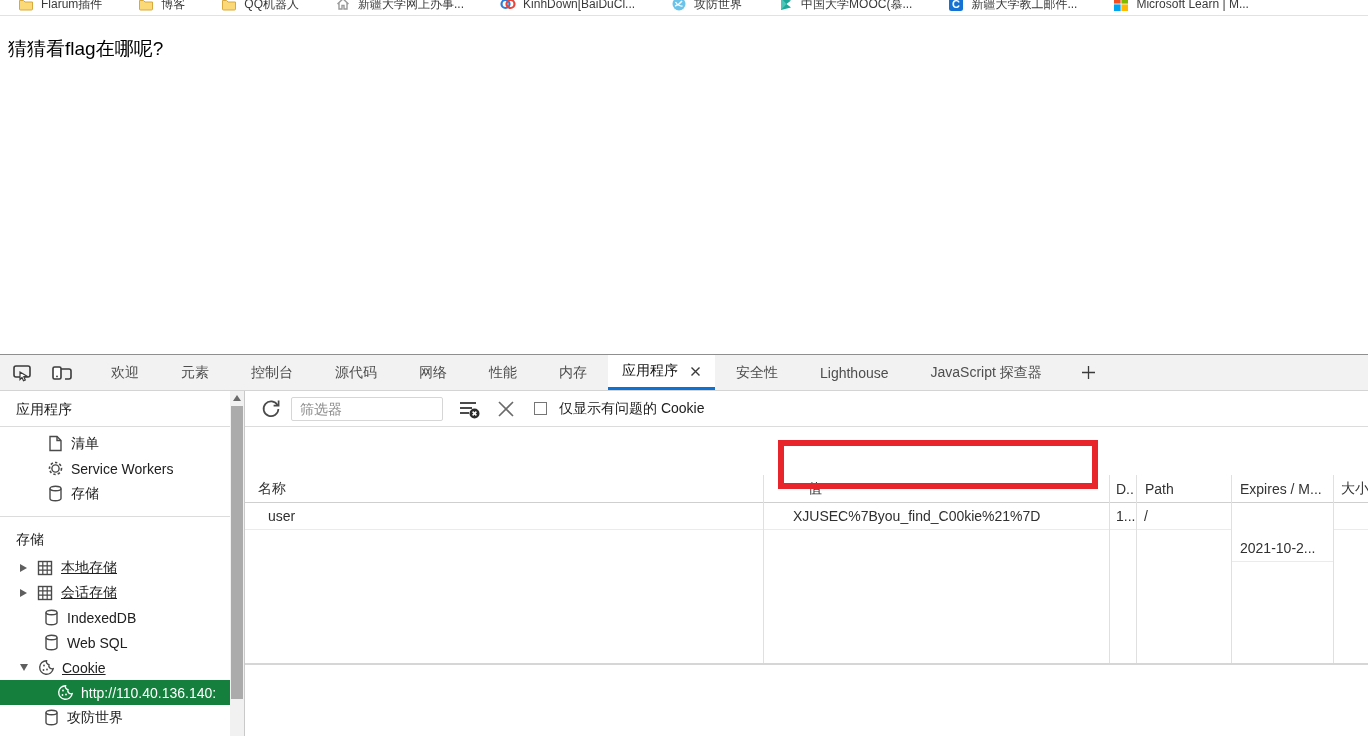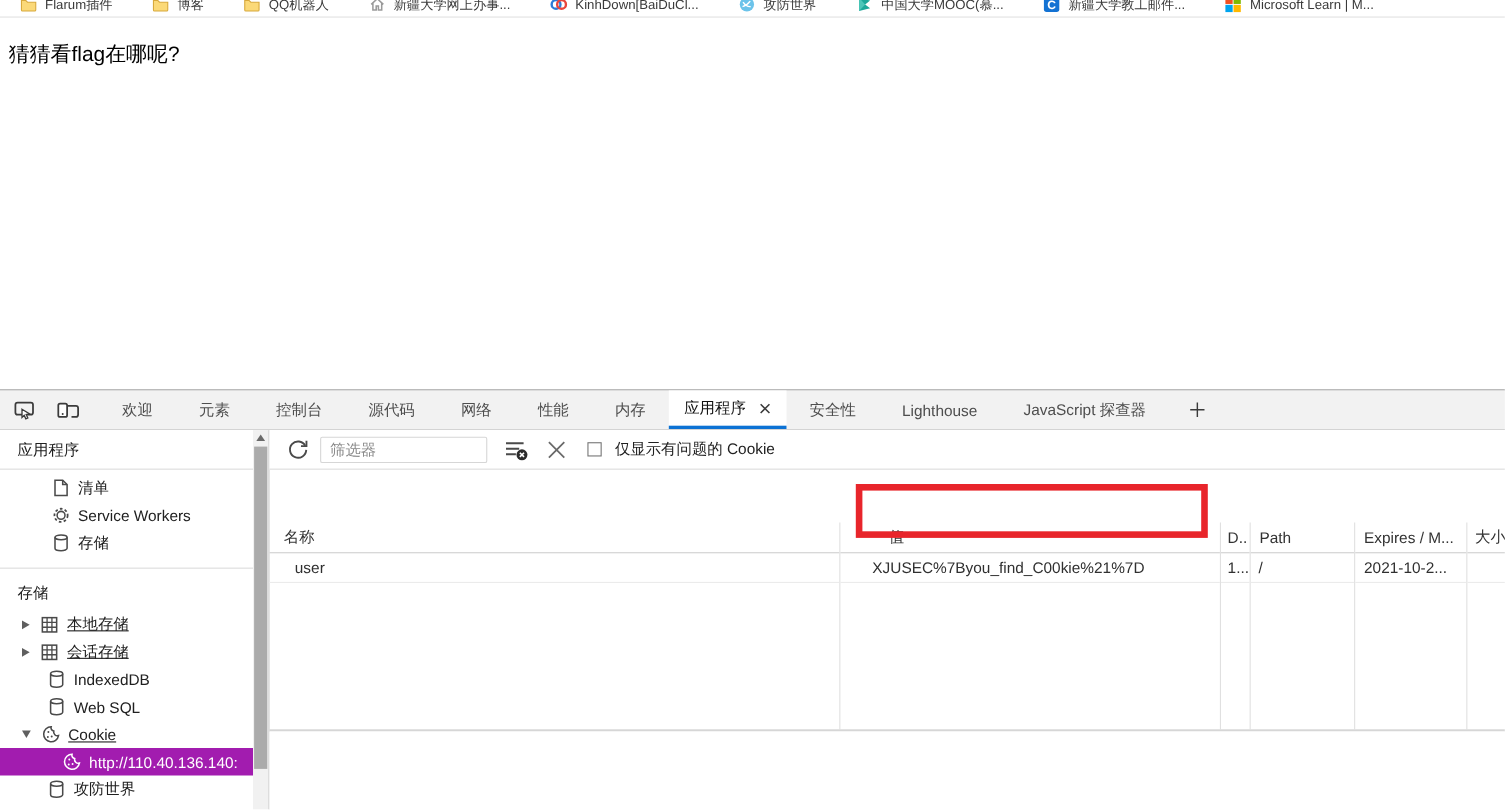--- a/index.html
+++ b/index.html
@@ -40,21 +40,21 @@
   .trow .ic { width:18px; height:18px; margin-right:7px; flex:none; display:flex; align-items:center; justify-content:center; }
   .indent1 { padding-left:46px; }
   .indent2 { padding-left:42px; }
   .indent2arrow { padding-left:20px;text-decoration:underline; }
   .arrow-r { width:0; height:0; border-left:7px solid #5f5f5f; border-top:4.5px solid transparent;
     border-bottom:4.5px solid transparent; margin-right:9px; }
   .arrow-d { width:0; height:0; border-top:7px solid #5f5f5f; border-left:4.5px solid transparent;
     border-right:4.5px solid transparent; margin-right:9px; }
   .sb-divider { border-top:1px solid #dcdcdc; margin-top:10px; }
   .section-label { padding:14px 0 0 16px; height:38px; color:#202020; }
-  .trow.selected { background:#a21caf; color:#fff; padding-left:56px; }
+  .trow.selected { background:#15803d; color:#fff; padding-left:56px; }
   .trow.selected .lbl { overflow:hidden; white-space:nowrap; }
 
   
   #sb-scroll { width:14px; flex:none; background:#f1f1f1; position:relative; }
   #sb-up { position:absolute; top:0; left:0; width:14px; height:14px; display:flex; align-items:center; justify-content:center; }
   #sb-up .tri { width:0; height:0; border-bottom:6px solid #6a6a6a; border-left:4px solid transparent; border-right:4px solid transparent; }
   #sb-thumb { position:absolute; top:15px; left:1px; width:12px; height:293px; background:#ababab; }
 
   
   #main-panel { flex:1; border-left:1px solid #c9c9c9; display:flex; flex-direction:column; position:relative; background:#fff;justify-content:flex-end; }
@@ -372,21 +372,21 @@
           <div class="dcell" style="padding-left:29px;">XJUSEC%7Byou_find_C00kie%21%7D</div>
         </div>
         <div class="col" style="width:27px;">
           <div class="hcell" style="padding-left:6px;">D..</div>
           <div class="dcell" style="padding-left:6px;">1...</div>
         </div>
         <div class="col" style="width:95px;">
           <div class="hcell" style="padding-left:8px;">Path</div>
           <div class="dcell" style="padding-left:7px;">/</div>
         </div>
-        <div class="col" style="width:102px;">
+        <div class="col" style="width:102px;gap:32px;">
           <div class="hcell" style="padding-left:8px;">Expires / M...</div>
           <div class="dcell" style="padding-left:8px;">2021-10-2...</div>
         </div>
         <div class="col" style="flex:1;">
           <div class="hcell" style="padding-left:7px;">大小</div>
           <div class="dcell" style="padding-left:7px;"></div>
         </div>
       </div>
       <div id="grid-split"></div>
       <div style="flex:1; background:#fff;"></div>

